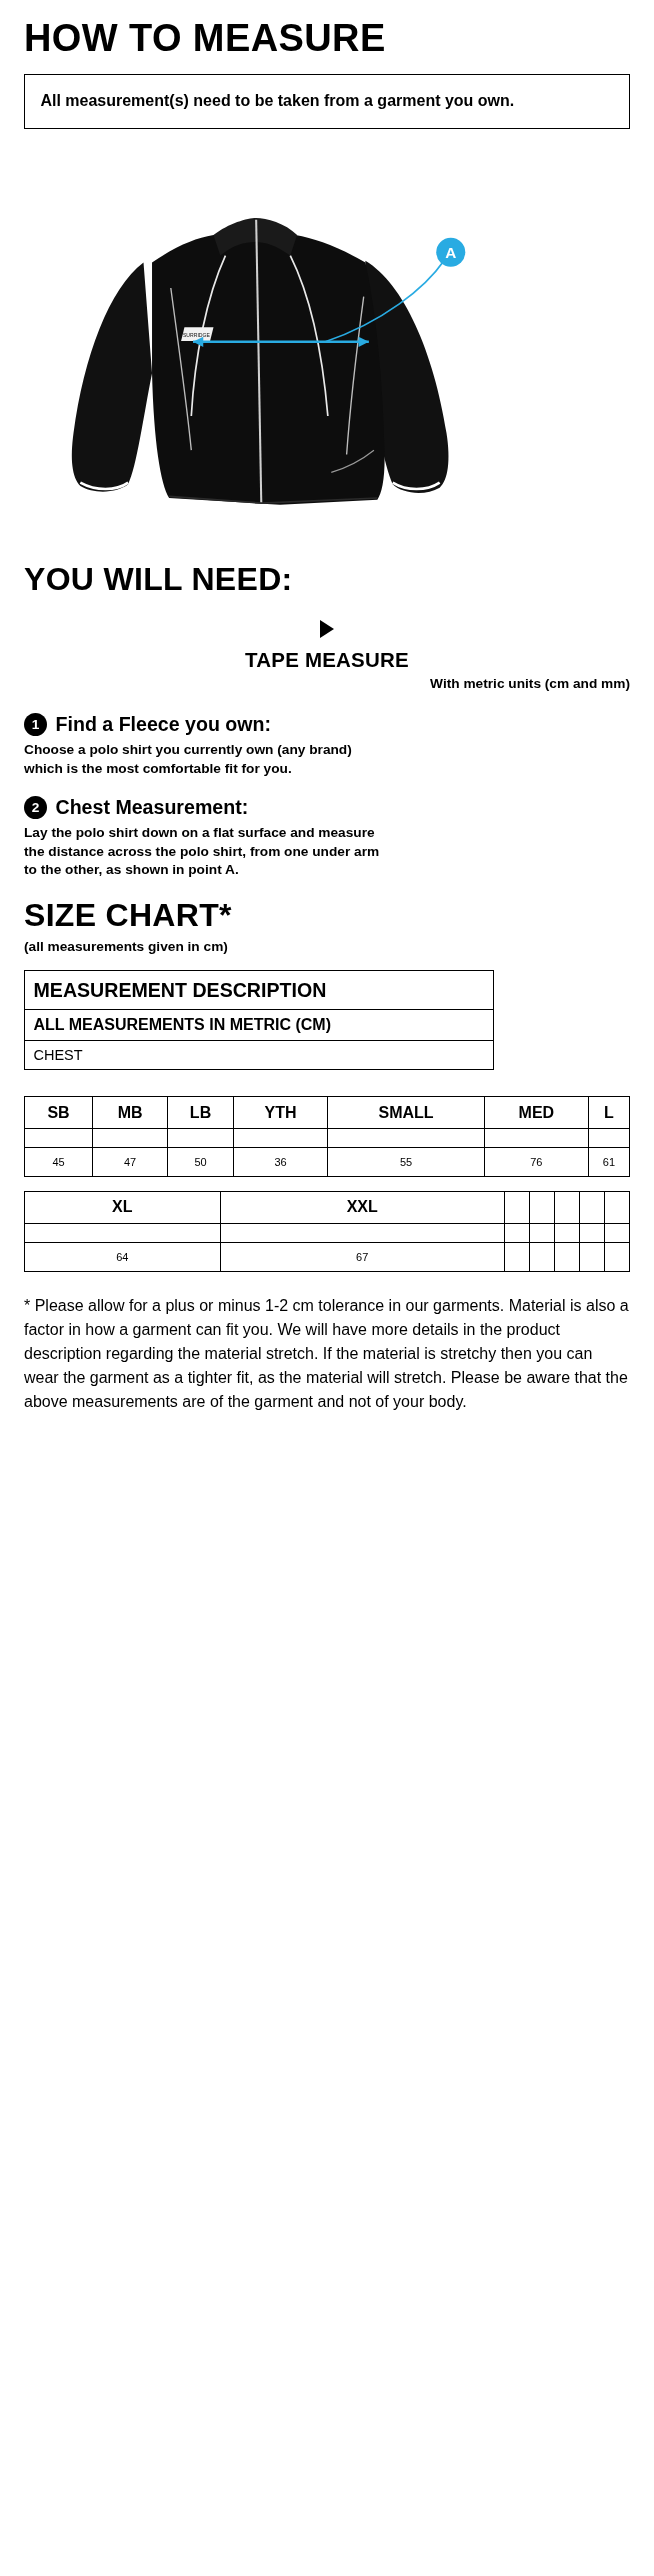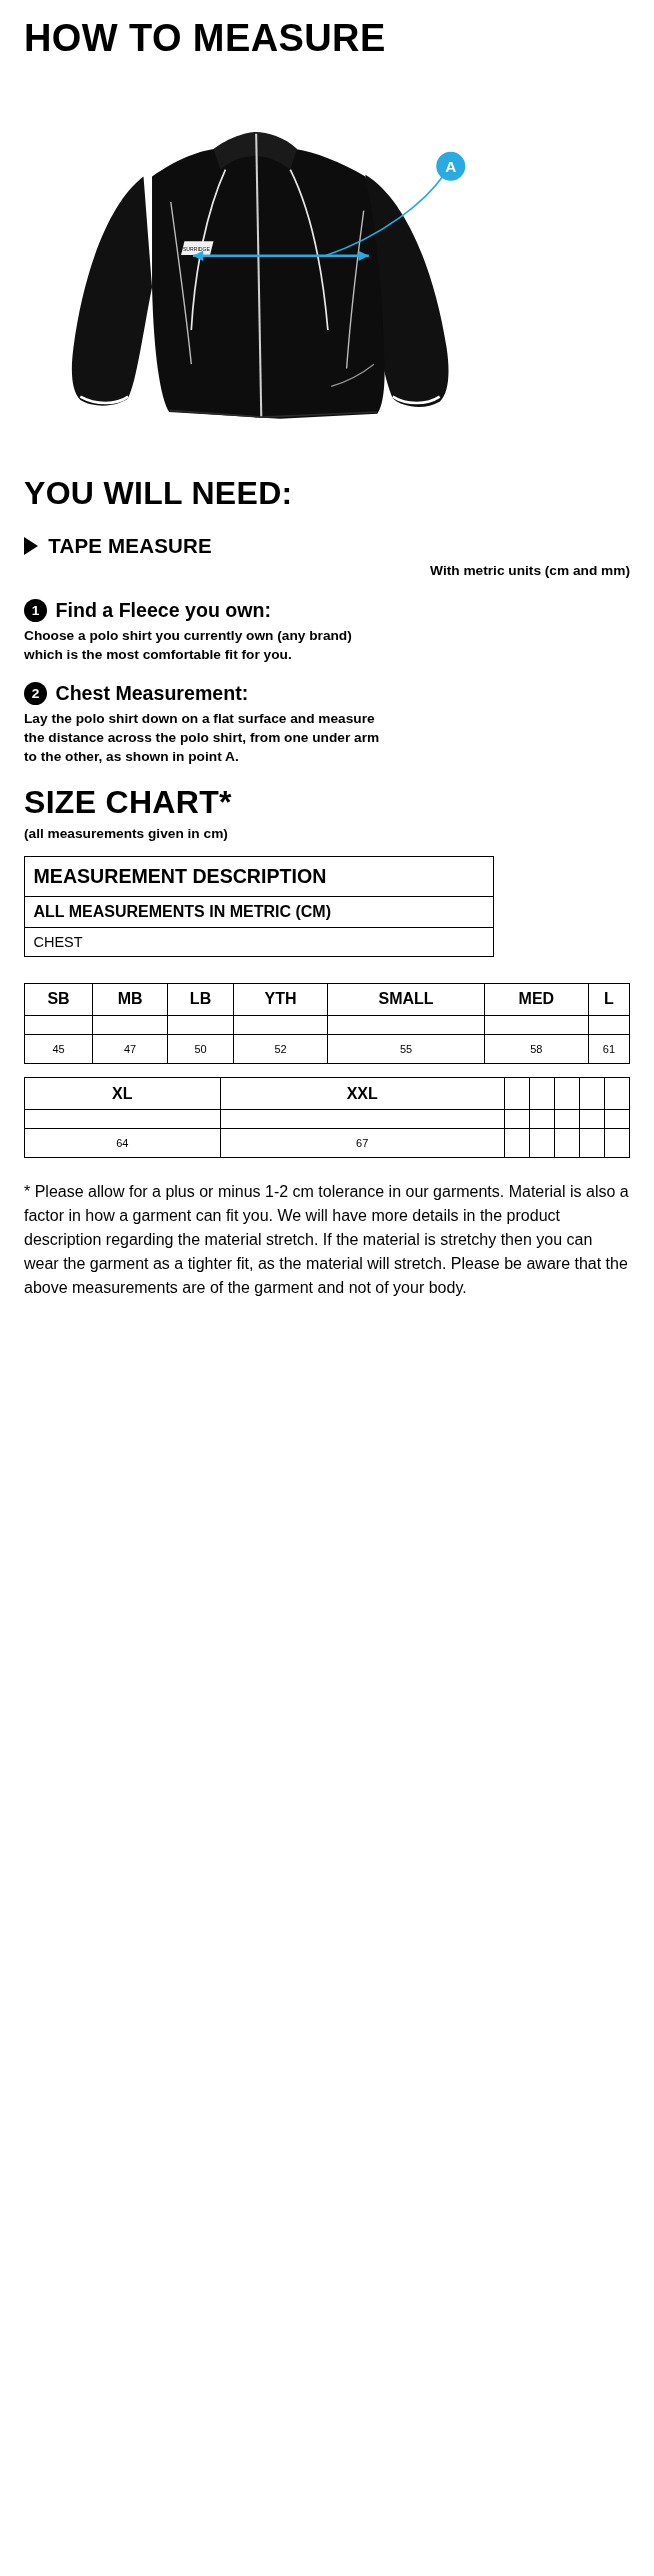--- a/index.html
+++ b/index.html
@@ -65,20 +65,21 @@
     margin: 0 0 15.4px 0;
   }
 
   
   .need-item { margin-bottom: 19px; }
   .need-head {
     display: flex;
     align-items: center;
     gap: 10.2px;
     margin-bottom: 3.4px;
+    flex-direction: column;
   }
   .tri {
     width: 0; height: 0;
     border-top: 9.4px solid transparent;
     border-bottom: 9.4px solid transparent;
     border-left: 14.5px solid #000;
     flex: none;
   }
   .need-title {
     font-size: 20.5px;
@@ -174,20 +175,23 @@
     margin: 22px 0 26px 0;
   }
 </style>
 </head>
 <body>
 
 <div class="page">
 
   <h1 class="main-title">HOW TO MEASURE</h1>
 
+  <div class="notice-box">
+    <div class="notice-text">All measurement(s) need to be taken from a garment you own.</div>
+  </div>
 
   <div class="illustration">
     <svg width="606" height="367" viewBox="0 0 710 430">
 
       <g>
 
         <path d="M140 120 C 100 150, 70 230, 58 320 C 54 350, 56 372, 66 382 C 82 392, 110 390, 122 380 C 132 360, 140 300, 150 250 Z" fill="#111"></path>
 
         <path d="M400 118 C 445 145, 480 225, 495 320 C 500 352, 497 375, 487 384 C 470 394, 443 391, 432 380 C 422 358, 412 300, 400 250 Z" fill="#111"></path>
 
@@ -294,23 +298,23 @@
           <td></td>
       <td></td>
           <td></td>
           <td></td>
       <td></td>
     </tr>
     <tr>
       <td>45</td>
       <td>47</td>
       <td>50</td>
-      <td>52</td>
+      <td>36</td>
       <td>55</td>
-      <td>58</td>
+      <td>76</td>
       <td>61</td>
     </tr>
   </tbody>
     </table>
 
   <div class="table-gap"></div>
 
   <table class="size-table">
     <tbody>
         <tr>

